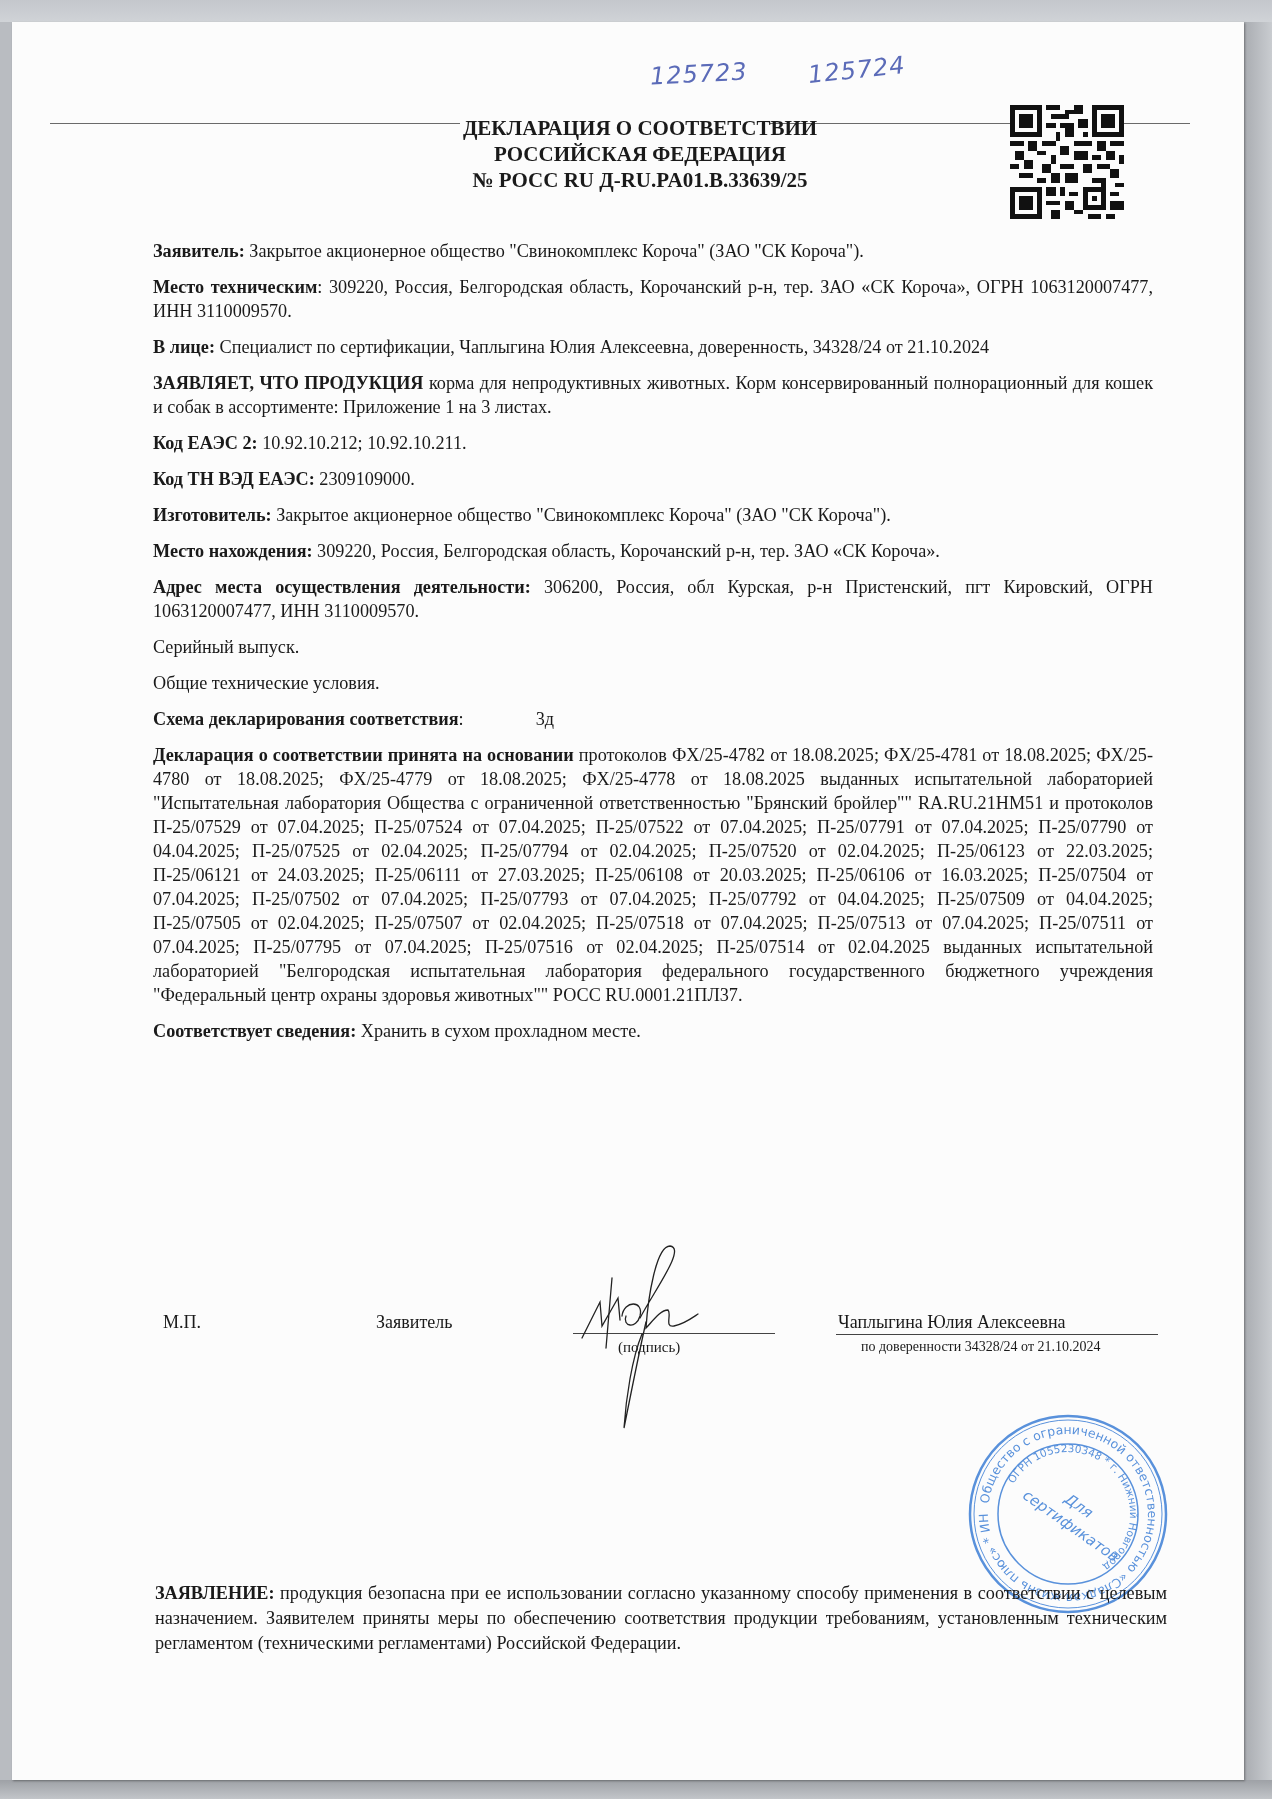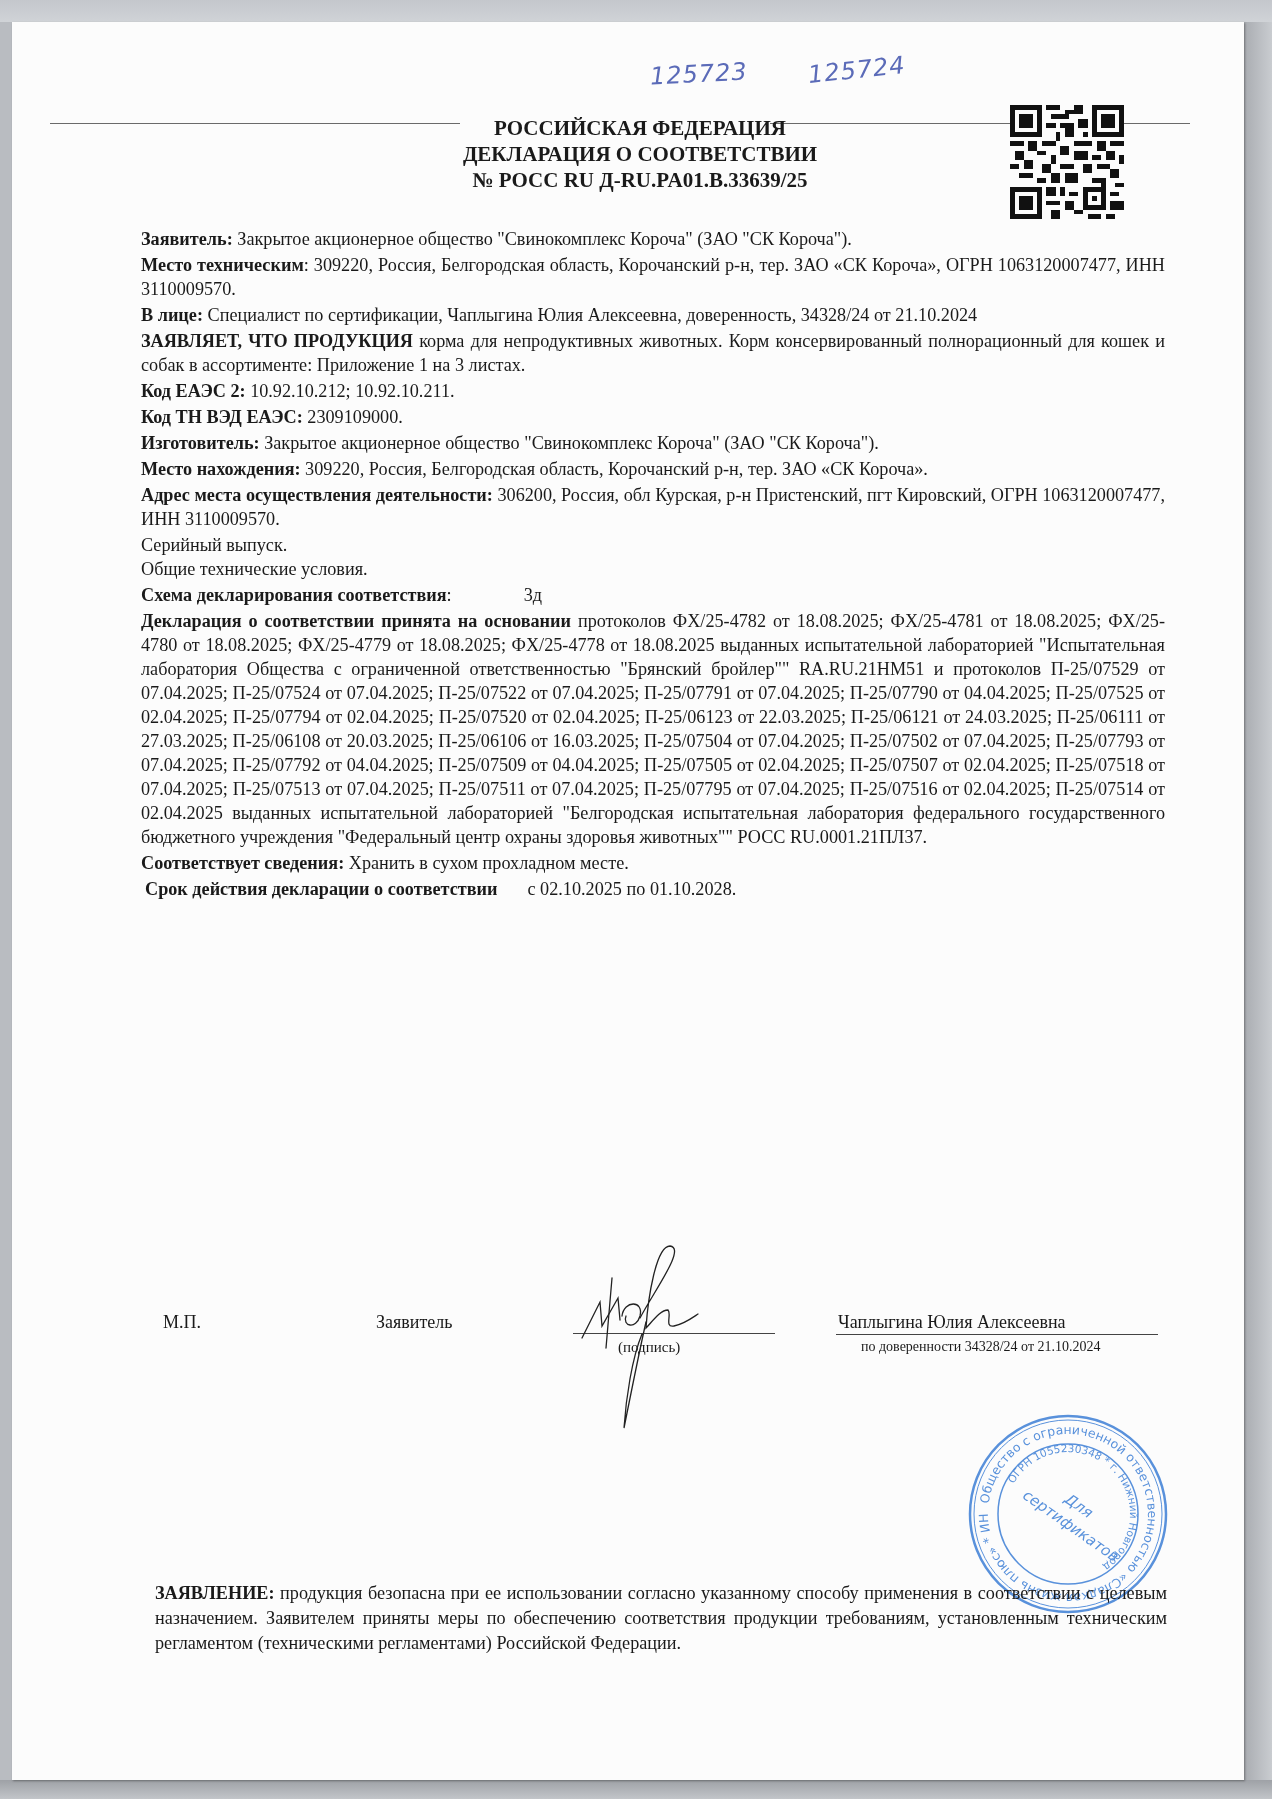--- a/index.html
+++ b/index.html
@@ -25,21 +25,21 @@
   .rule-line { position:absolute; top:123px; height:1px; background:#6a6a6a; }
   .rl1 { left:50px; width:410px; }
   .rl2 { left:770px; width:420px; }
 
   .header { position:absolute; left:300px; top:115px; width:680px; text-align:center; font-weight:bold; font-size:21px; line-height:26px; }
   .header div { white-space:nowrap; }
 
   .qr { position:absolute; left:1010px; top:105px; width:114px; height:114px; }
 
   .body-text { position:absolute; left:141px; top:227px; width:1024px; font-size:18.2px; line-height:24px; text-align:justify; }
-  .body-text p { margin:0; }
+  .body-text p { margin:12px; }
   .body-text b { font-weight:bold; }
   .mt { margin-top:2px !important; }
 
   .sig-row { position:absolute; top:1312px; font-size:18px; }
   .mp { left:163px; }
   .zayav { left:376px; }
   .sig-line { position:absolute; left:573px; top:1333px; width:202px; height:1px; background:#444; }
   .sig-caption { position:absolute; left:618px; top:1339px; font-size:15px; }
   .sig-name { position:absolute; left:838px; top:1312px; font-size:18px; }
   .sig-name-line { position:absolute; left:836px; top:1334px; width:322px; height:1px; background:#444; }
@@ -60,22 +60,22 @@
 
 <div class="page"></div>
 
 <div class="handnum hn1">125723</div>
 <div class="handnum hn2">125724</div>
 
 <div class="rule-line rl1"></div>
 <div class="rule-line rl2"></div>
 
 <div class="header">
+  <div>ДЕКЛАРАЦИЯ О СООТВЕТСТВИИ</div>
   <div>РОССИЙСКАЯ ФЕДЕРАЦИЯ</div>
-  <div>ДЕКЛАРАЦИЯ О СООТВЕТСТВИИ</div>
   <div>№ РОСС RU Д-RU.PA01.В.33639/25</div>
 </div>
 
 <svg class="qr" viewBox="0 0 25 25" shape-rendering="crispEdges">
   <rect x="0" y="0" width="25" height="25" fill="#fcfcfc"></rect>
   <g fill="#111">
     <rect x="0" y="0" width="7" height="1"></rect>
       <rect x="0" y="6" width="7" height="1"></rect>
       <rect x="0" y="0" width="1" height="7"></rect>
       <rect x="6" y="0" width="1" height="7"></rect>
@@ -153,21 +153,20 @@
   <p class="mt"><b>Код ЕАЭС 2:</b><span> 10.92.10.212; 10.92.10.211.</span></p>
   <p class="mt"><b>Код ТН ВЭД ЕАЭС:</b><span> 2309109000.</span></p>
   <p class="mt"><b>Изготовитель:</b><span> Закрытое акционерное общество "Свинокомплекс Короча" (ЗАО "СК Короча").</span></p>
   <p class="mt"><b>Место нахождения:</b><span> 309220, Россия, Белгородская область, Корочанский р-н, тер. ЗАО «СК Короча».</span></p>
   <p class="mt"><b>Адрес места осуществления деятельности:</b><span> 306200, Россия, обл Курская, р-н Пристенский, пгт Кировский, ОГРН 1063120007477, ИНН 3110009570.</span></p>
   <p class="mt">Серийный выпуск.</p>
   <p>Общие технические условия.</p>
   <p class="mt"><b>Схема декларирования соответствия</b><span>:</span><span style="display:inline-block;width:72px"></span><span>3д</span></p>
   <p class="mt"><b>Декларация о соответствии принята на основании</b><span> протоколов ФХ/25-4782 от 18.08.2025; ФХ/25-4781 от 18.08.2025; ФХ/25-4780 от 18.08.2025; ФХ/25-4779 от 18.08.2025; ФХ/25-4778 от 18.08.2025 выданных испытательной лабораторией "Испытательная лаборатория Общества с ограниченной ответственностью "Брянский бройлер"" RA.RU.21HM51 и протоколов П-25/07529 от 07.04.2025; П-25/07524 от 07.04.2025; П-25/07522 от 07.04.2025; П-25/07791 от 07.04.2025; П-25/07790 от 04.04.2025; П-25/07525 от 02.04.2025; П-25/07794 от 02.04.2025; П-25/07520 от 02.04.2025; П-25/06123 от 22.03.2025; П-25/06121 от 24.03.2025; П-25/06111 от 27.03.2025; П-25/06108 от 20.03.2025; П-25/06106 от 16.03.2025; П-25/07504 от 07.04.2025; П-25/07502 от 07.04.2025; П-25/07793 от 07.04.2025; П-25/07792 от 04.04.2025; П-25/07509 от 04.04.2025; П-25/07505 от 02.04.2025; П-25/07507 от 02.04.2025; П-25/07518 от 07.04.2025; П-25/07513 от 07.04.2025; П-25/07511 от 07.04.2025; П-25/07795 от 07.04.2025; П-25/07516 от 02.04.2025; П-25/07514 от 02.04.2025 выданных  испытательной лабораторией "Белгородская испытательная лаборатория федерального государственного бюджетного учреждения "Федеральный центр охраны здоровья животных"" РОСС RU.0001.21ПЛ37.</span></p>
   <p class="mt"><b>Соответствует сведения:</b><span> Хранить в сухом прохладном месте.</span></p>
-  <p class="mt" style="padding-left:4px"><b>Срок действия декларации о соответствии</b><span style="display:inline-block;width:30px"></span><span>с 02.10.2025 по 01.10.2028.</span></p>
 </div>
 
 <div class="sig-row mp">М.П.</div>
 <div class="sig-row zayav">Заявитель</div>
 <div class="sig-line"></div>
 <div class="sig-caption">(подпись)</div>
 
 <svg class="signature" viewBox="0 0 200 200">
   <g fill="none" stroke="#222" stroke-width="1.3" stroke-linecap="round">
     <path d="M22 100 L40 64 L42 88 L58 60 L60 82"></path>

